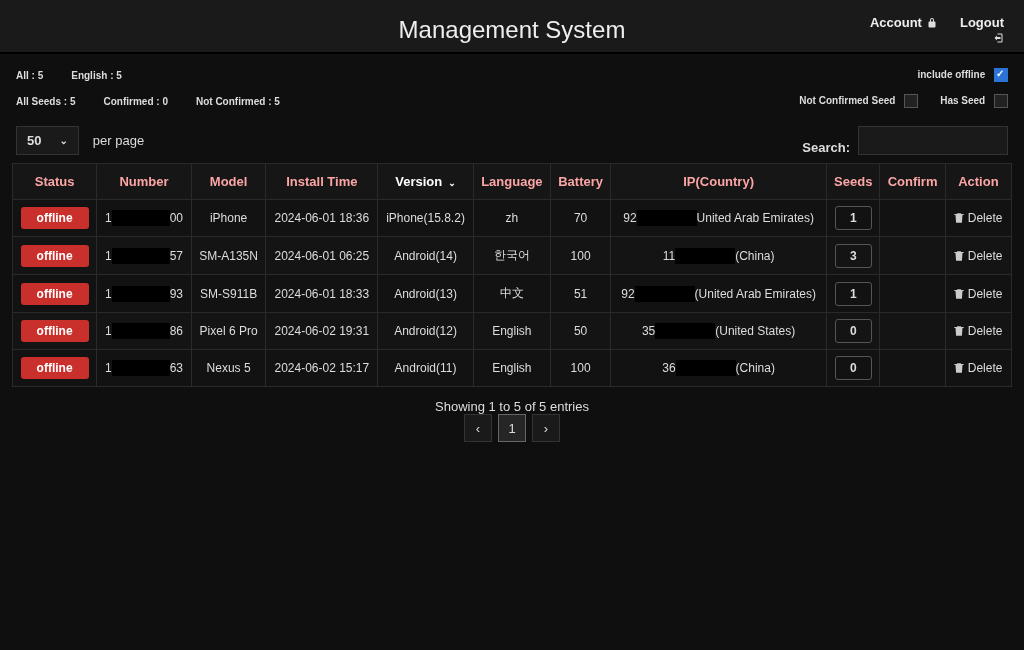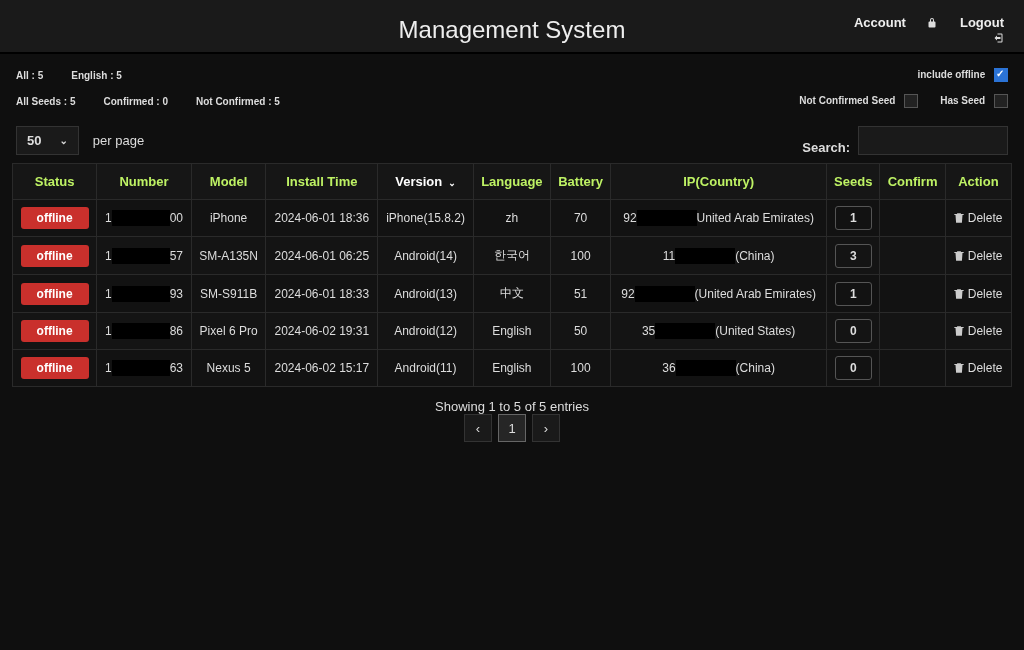--- a/index.html
+++ b/index.html
@@ -35,21 +35,21 @@
   font-weight: 600;
 }
 .header-right a {
   color: #eee;
   text-decoration: none;
   display: flex;
   flex-direction: column;
   align-items: flex-end;
   gap: 2px;
 }
-.header-right a span { display:flex; align-items:center; gap:20px;}
+.header-right a span { display:flex; align-items:center; gap:4px;}
 .hr-line {
   height: 2px;
   background: #000;
   margin: 0 0 4px 0;
 }
 .filters {
   padding: 10px 16px 2px;
   font-size: 10px;
   font-weight: 600;
 }
@@ -88,21 +88,21 @@
 }
 th, td {
   border:1px solid #2a2a2a;
   padding: 10px 6px;
   text-align:center;
   font-size:12px;
 }
 th {
   background:#161616;
   font-weight:600;
-  color:#bef264;
+  color:#fca5a5;
   font-size:13px;
 }
 th.sorted { color:#fff; }
 .sort-caret { font-size:9px; margin-left:6px; }
 td { background:#121212; color:#ddd; }
 tr:nth-child(even) td { background:#141414; }
 .status-badge {
   background:#c9302c;
   color:#fff;
   padding:4px 16px;

